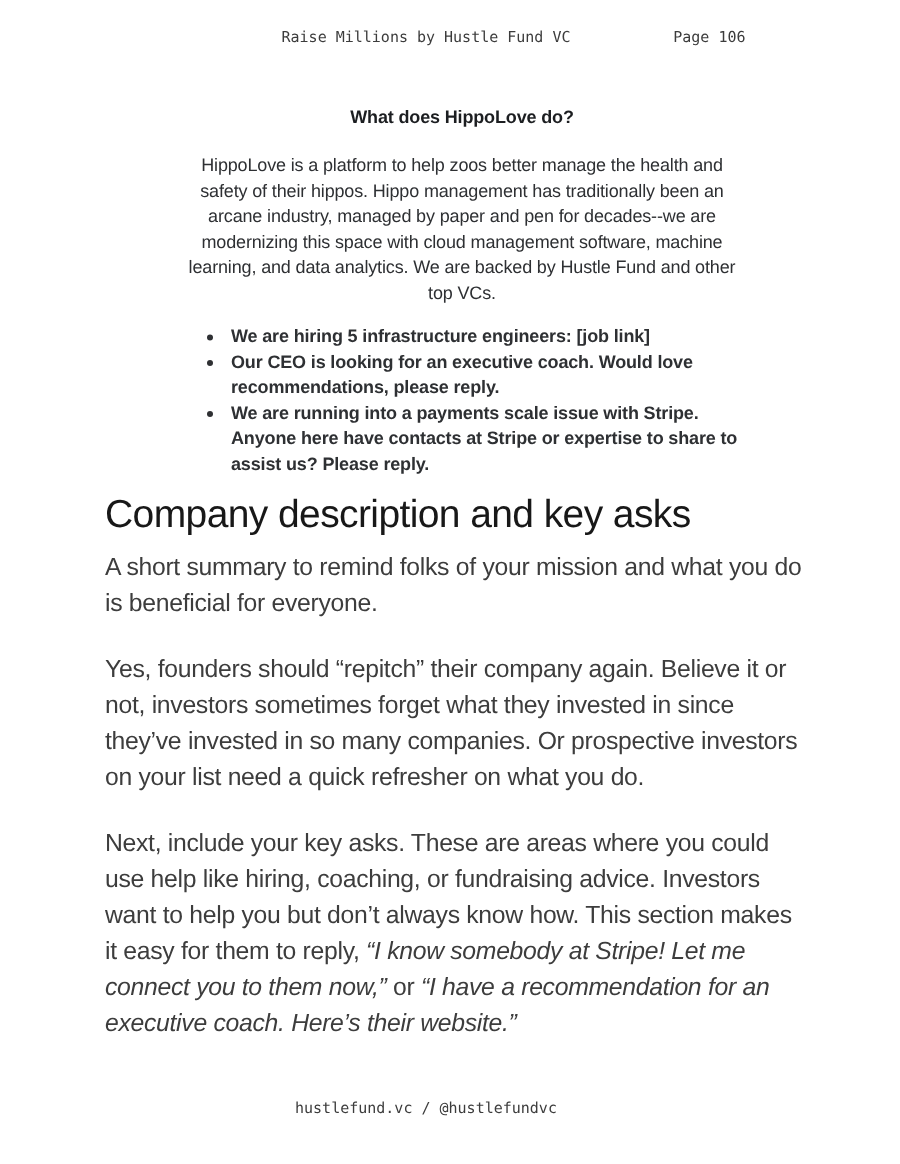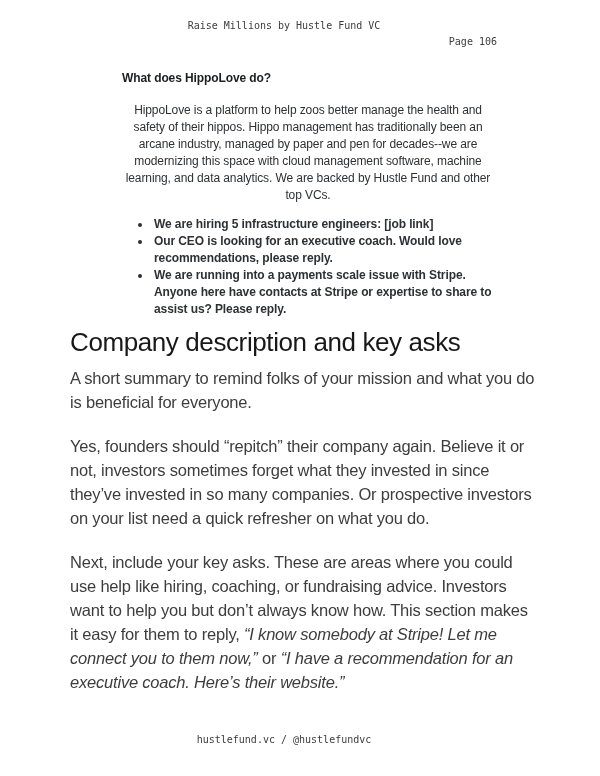--- a/index.html
+++ b/index.html
@@ -18,21 +18,21 @@
   .running-header {
     position: absolute;
     top: 19px; left: 0; right: 0;
     height: 14px;
     font-family: "DejaVu Sans Mono", monospace;
     font-size: 10px;
     line-height: 14px;
     color: #3c3c3c;
   }
   .running-title { display: block; text-align: center; }
-  .page-number { position: absolute; top: 16px; right: 71px; text-align: right; }
+  .page-number { position: absolute; top: 0; right: 71px; text-align: right; }
 
   .running-footer {
     position: absolute;
     left: 0; right: 0; bottom: 29px;
     text-align: center;
     font-family: "DejaVu Sans Mono", monospace;
     font-size: 10px;
     line-height: 14px;
     color: #3c3c3c;
   }
@@ -45,20 +45,21 @@
     width: 372px;
     font-size: 12px;
     line-height: 17px;
     letter-spacing: -0.1px;
     color: #2e3033;
   }
   .ex-heading {
     font-weight: bold;
     color: #1c1e21;
     margin: 0 0 15px 0;
+    text-align: center;
   }
   .ex-body { margin: 0 0 8px 0; text-align: center; }
   .key-asks-list {
     margin: 12px 0 0 0;
     padding: 0 0 0 30px;
     font-weight: bold;
   }
   .key-asks-list li { margin: 0; padding-left: 2px; }
 
   

